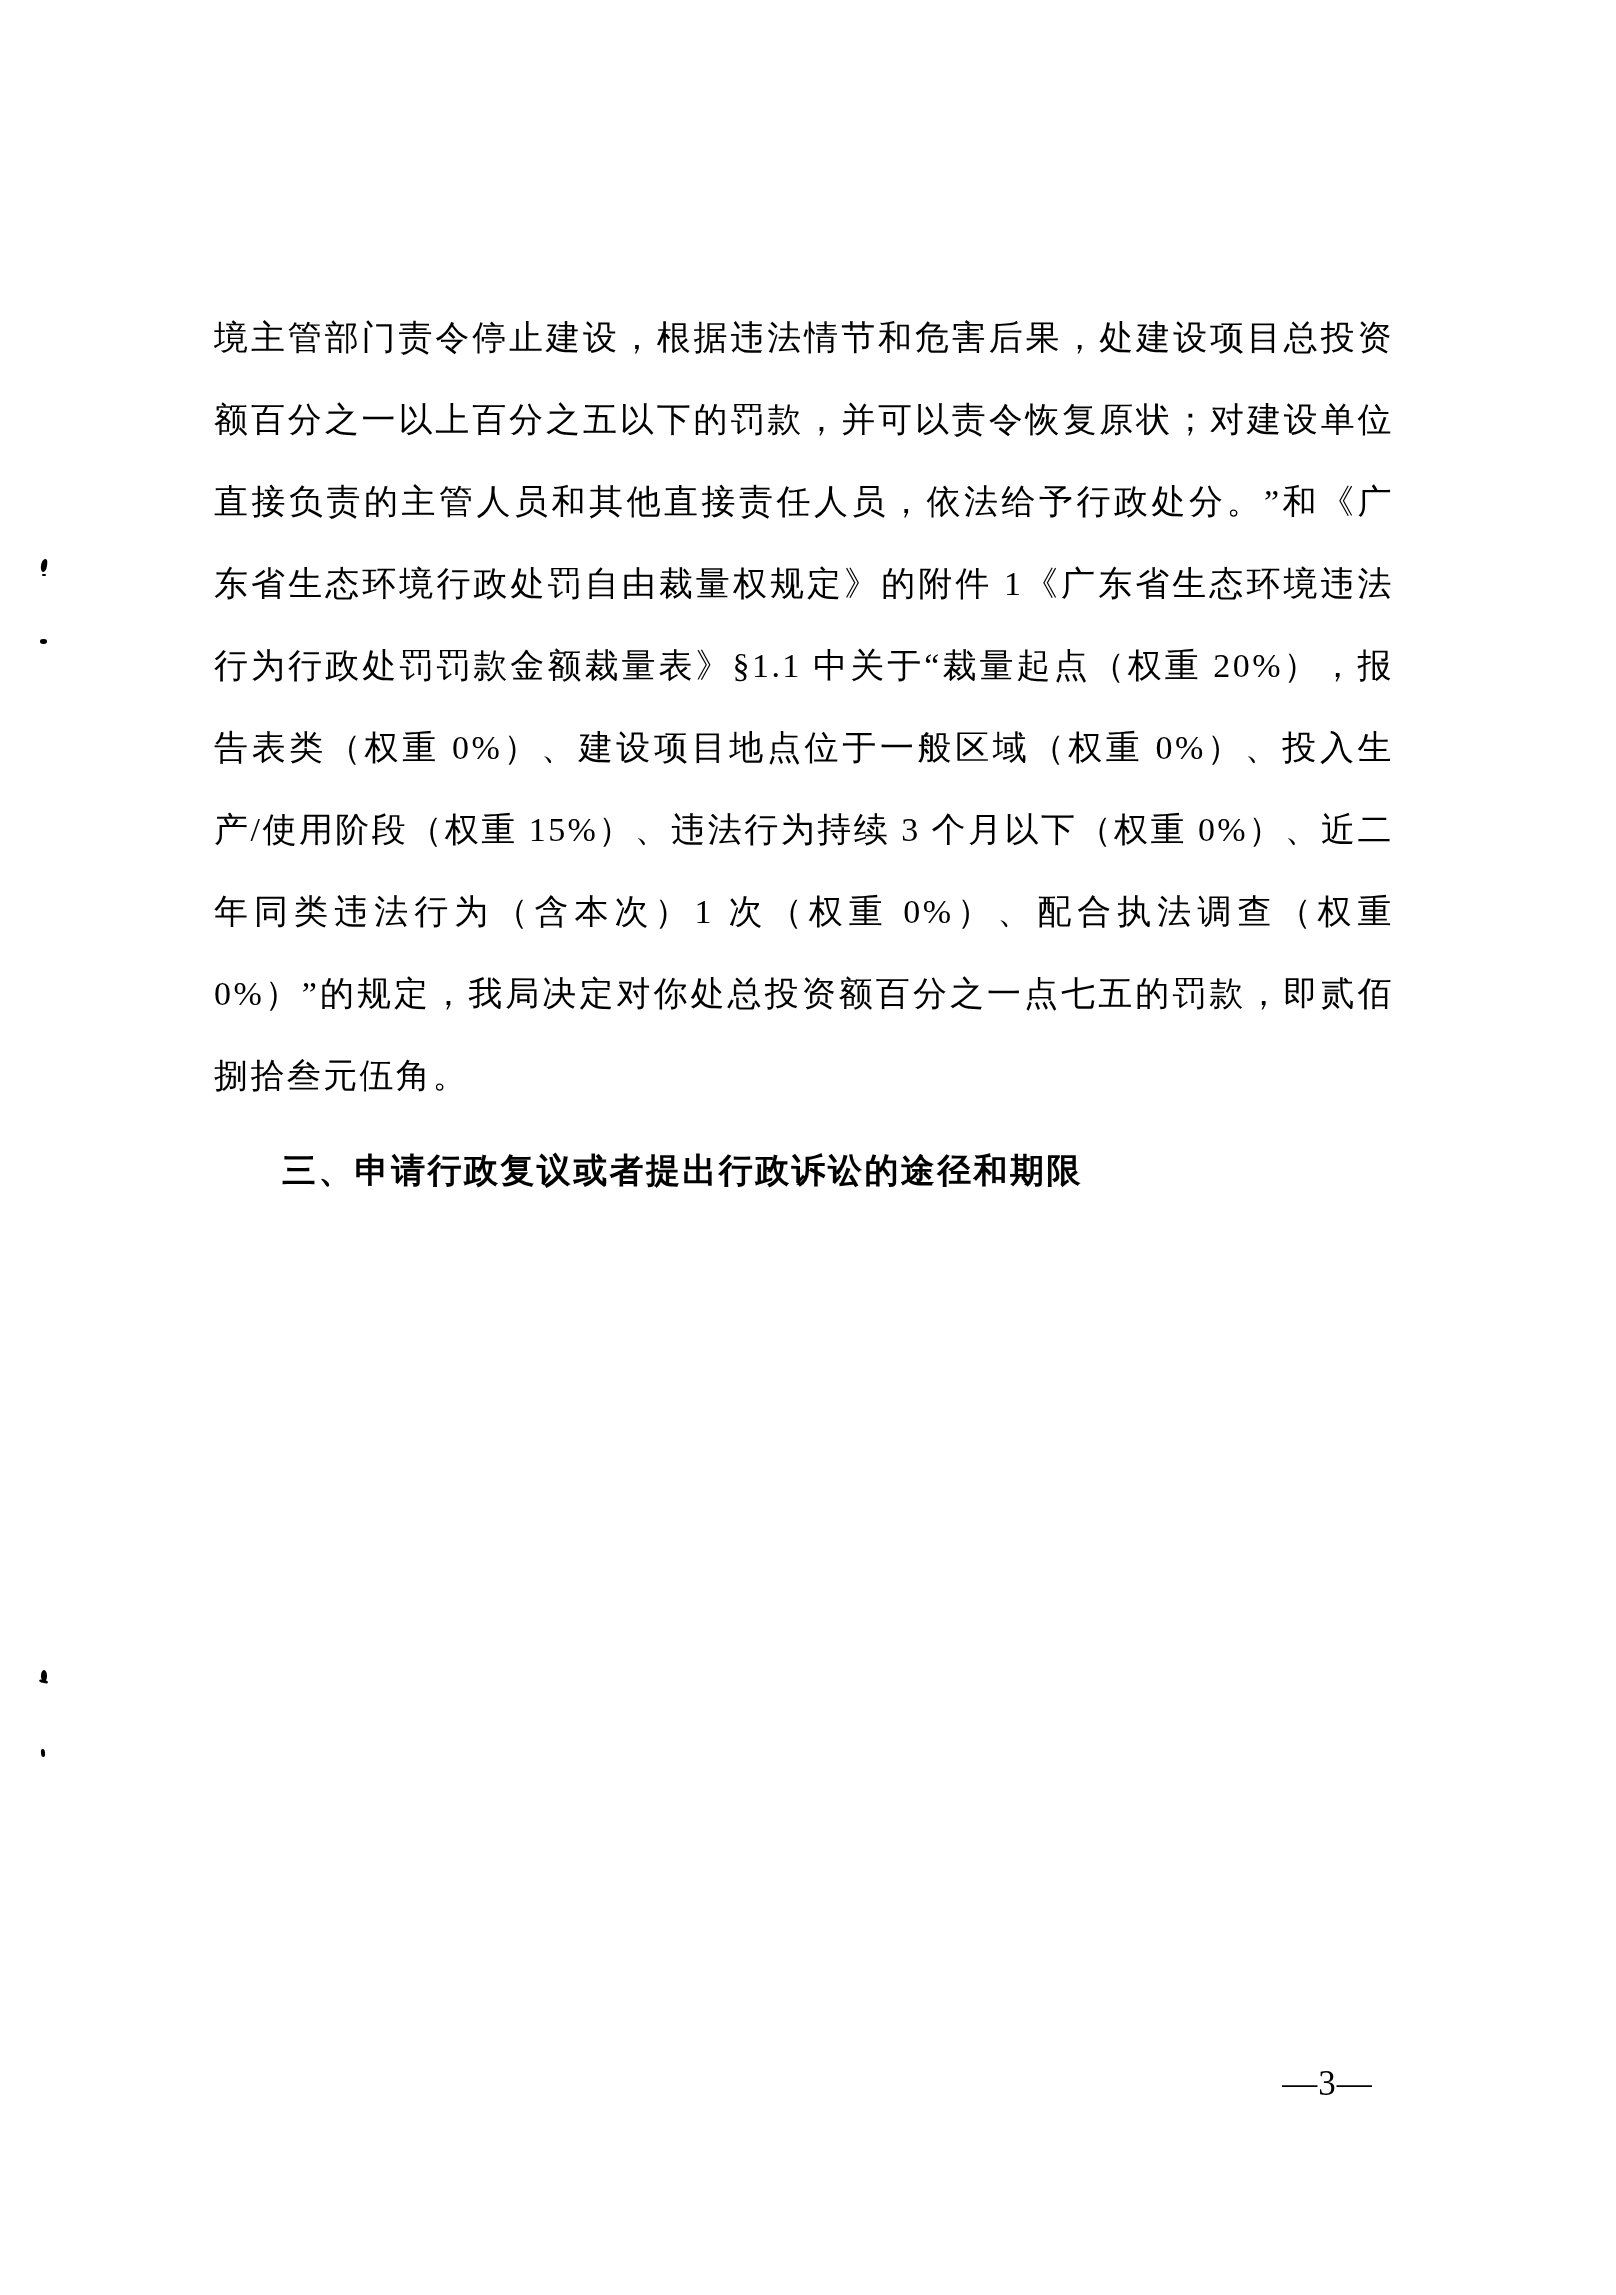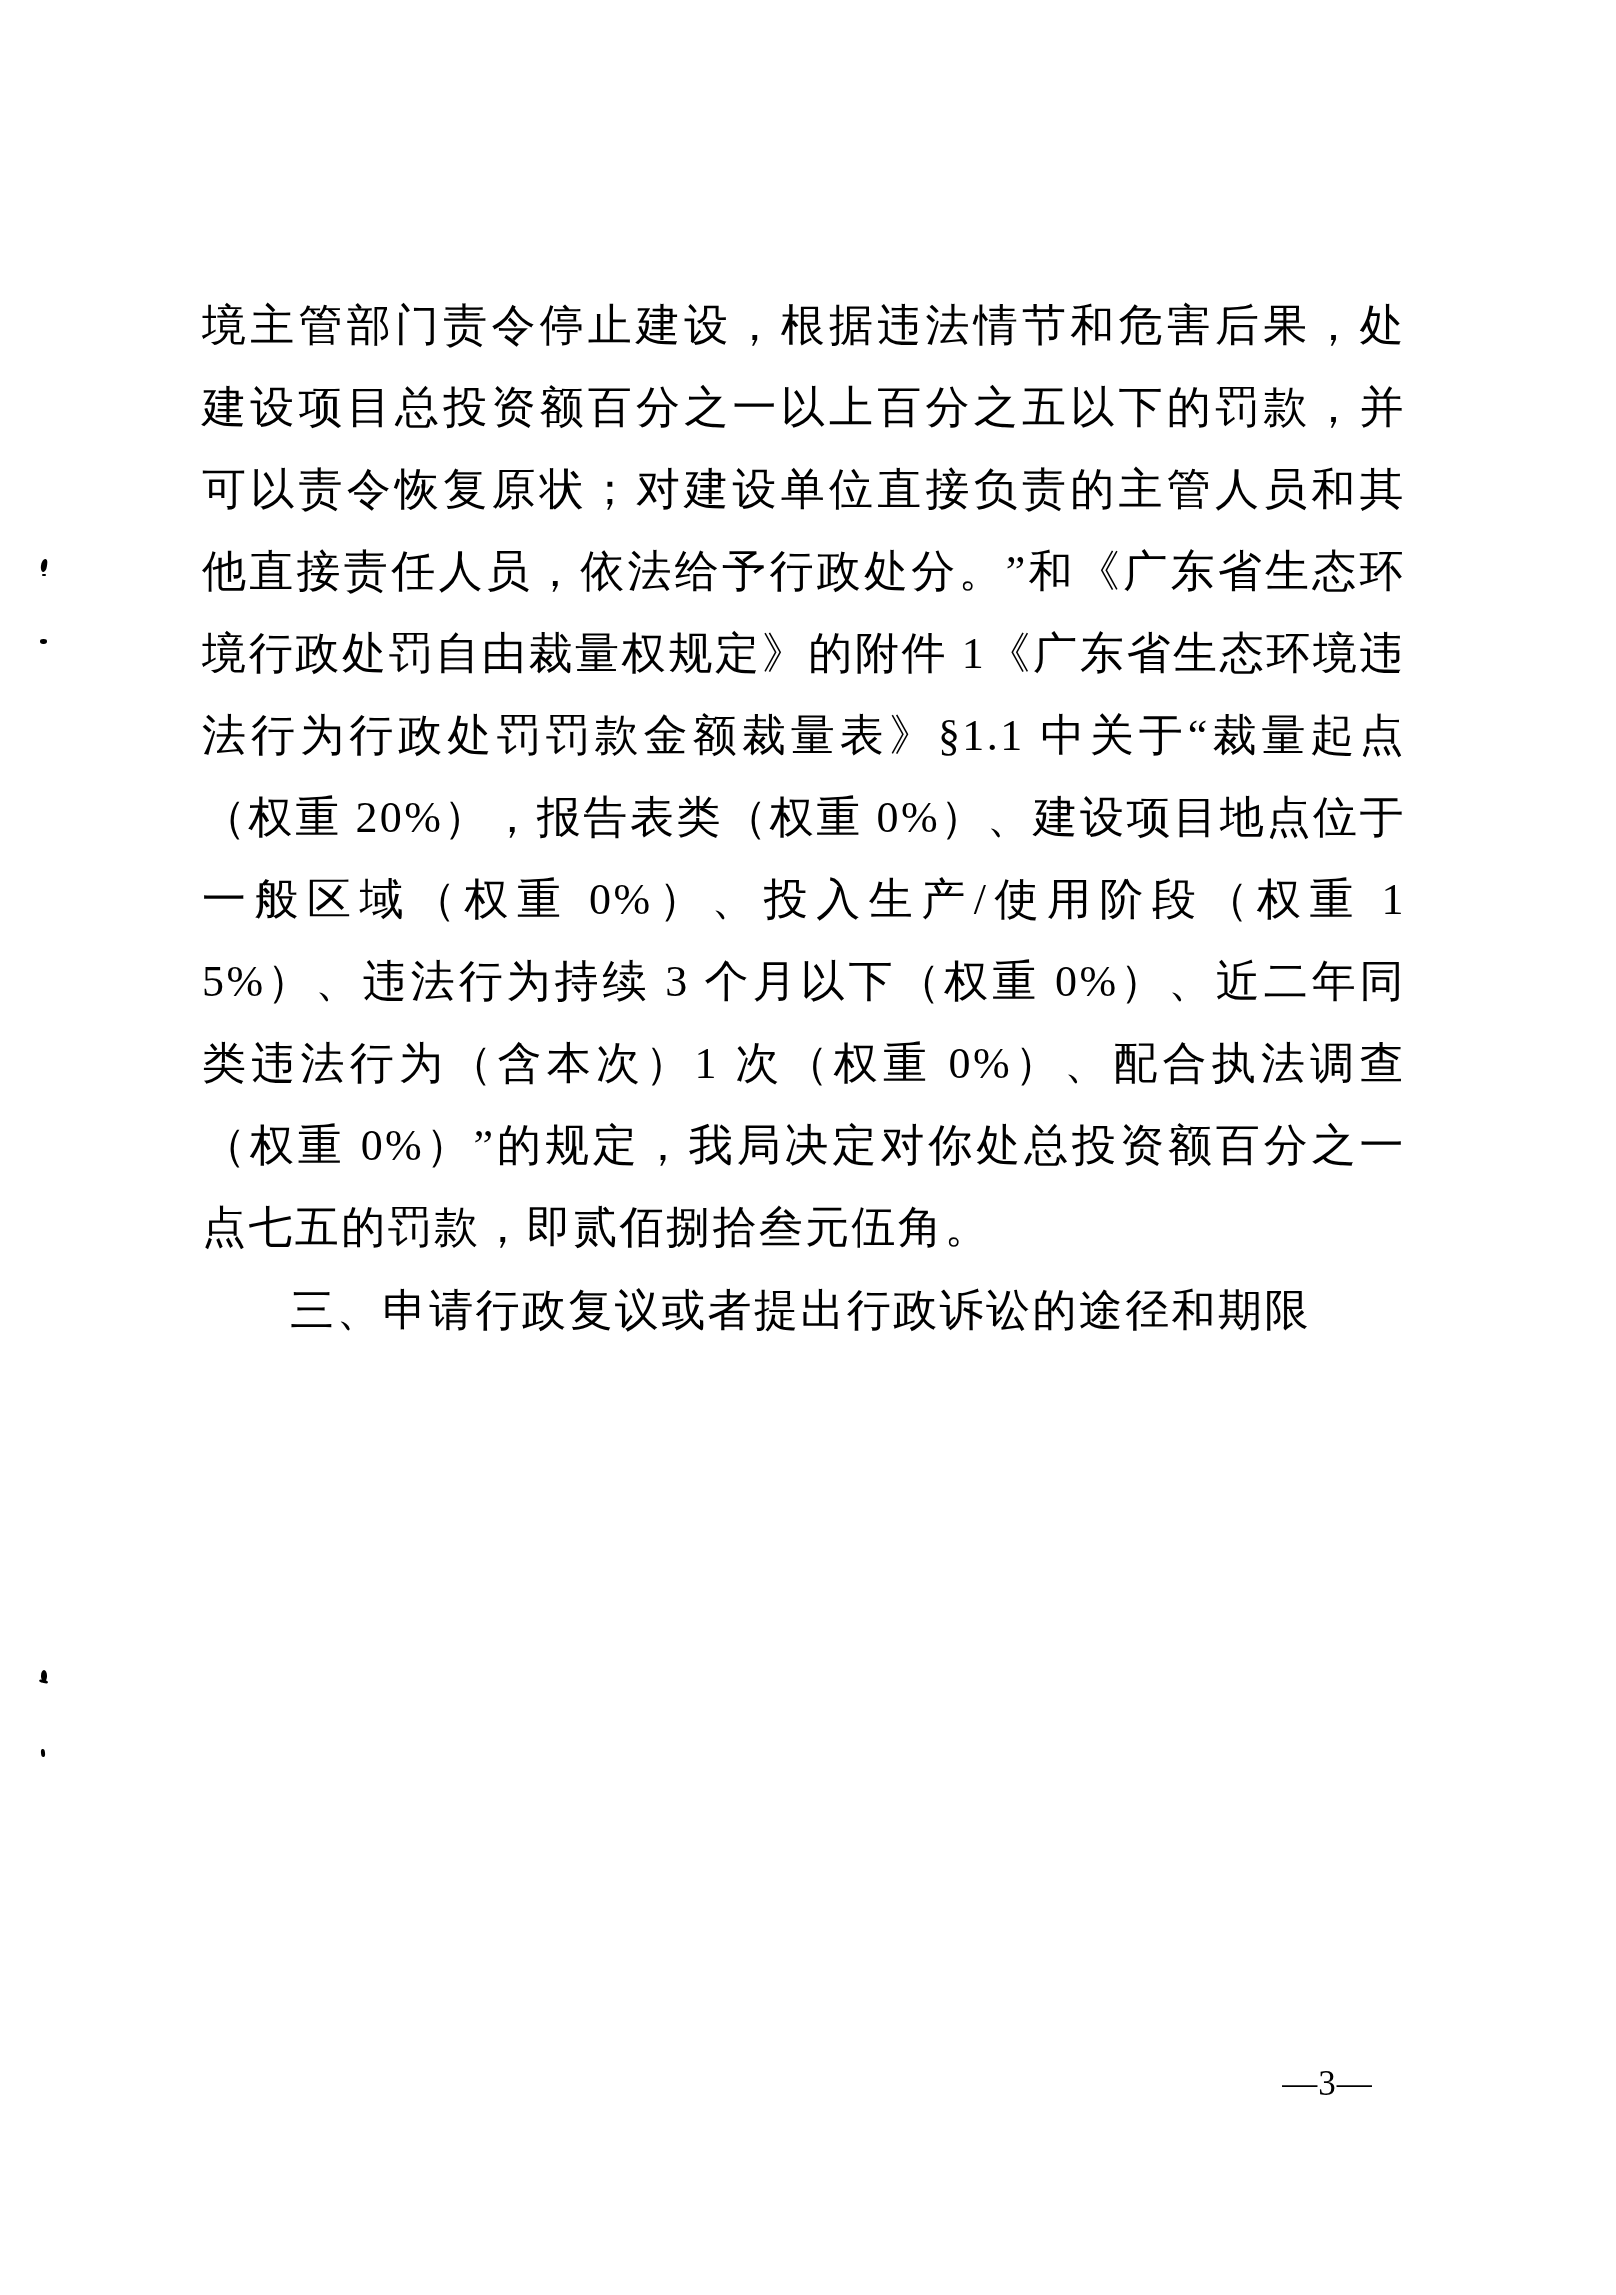--- a/index.html
+++ b/index.html
@@ -16,34 +16,34 @@
     color: #000000;
     font-family: "Liberation Serif", "DejaVu Serif", serif;
   }
   .text-block {
     position: absolute;
     left: 202px;
     top: 285px;
     width: 1204px;
   }
   .para {
-    margin: 0;
-    font-size: 44px;
+    margin: 12px;
+    font-size: 34px;
     line-height: 82px;
     letter-spacing: 2.4px;
     text-align: justify;
     text-justify: inter-character;
     word-break: break-all;
   }
   .para.indent {
     text-indent: 2em;
   }
   .para.heading {
     font-family: "Liberation Sans", "DejaVu Sans", sans-serif;
-    font-weight: 400;
+    font-weight: 700;
   }
   .page-number {
     position: absolute;
     left: 1271px;
     top: 2059px;
     width: 113px;
     font-size: 35px;
     line-height: 49px;
     letter-spacing: 1px;
     text-align: center;

